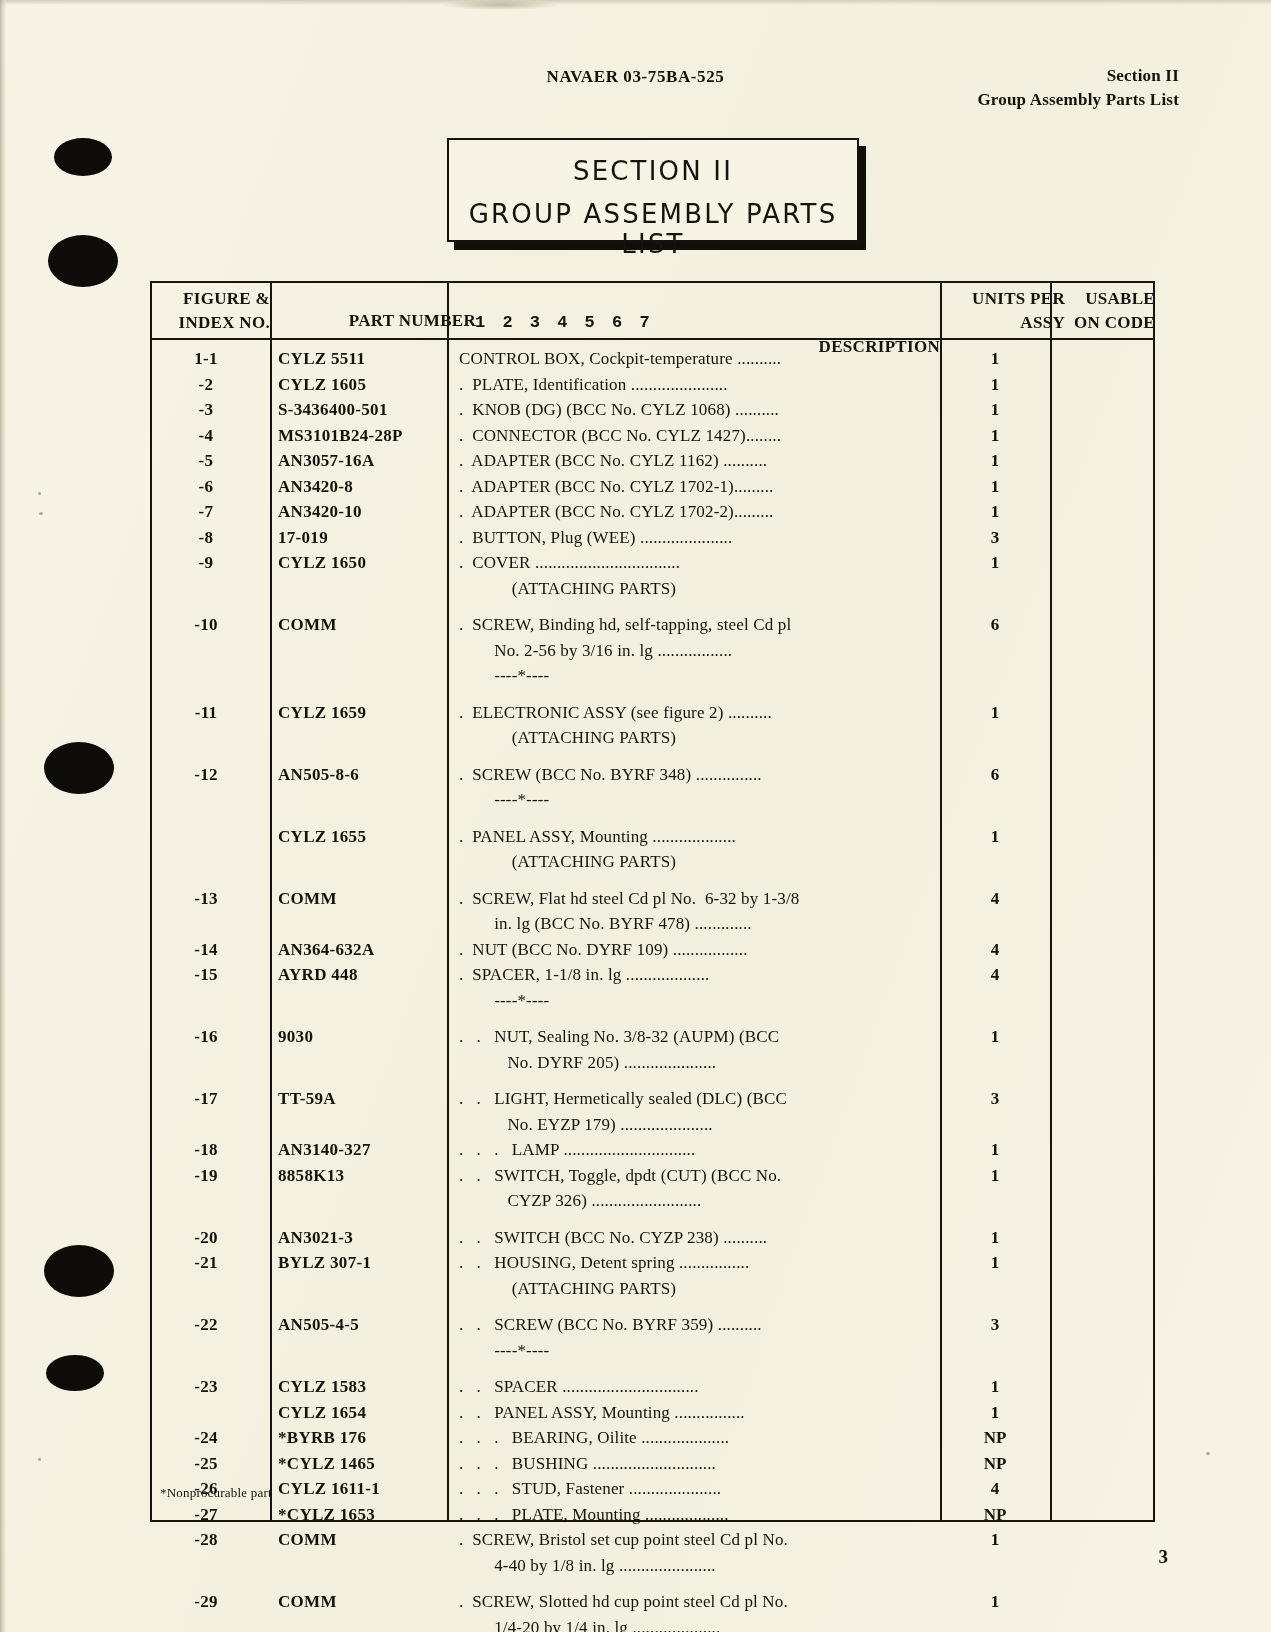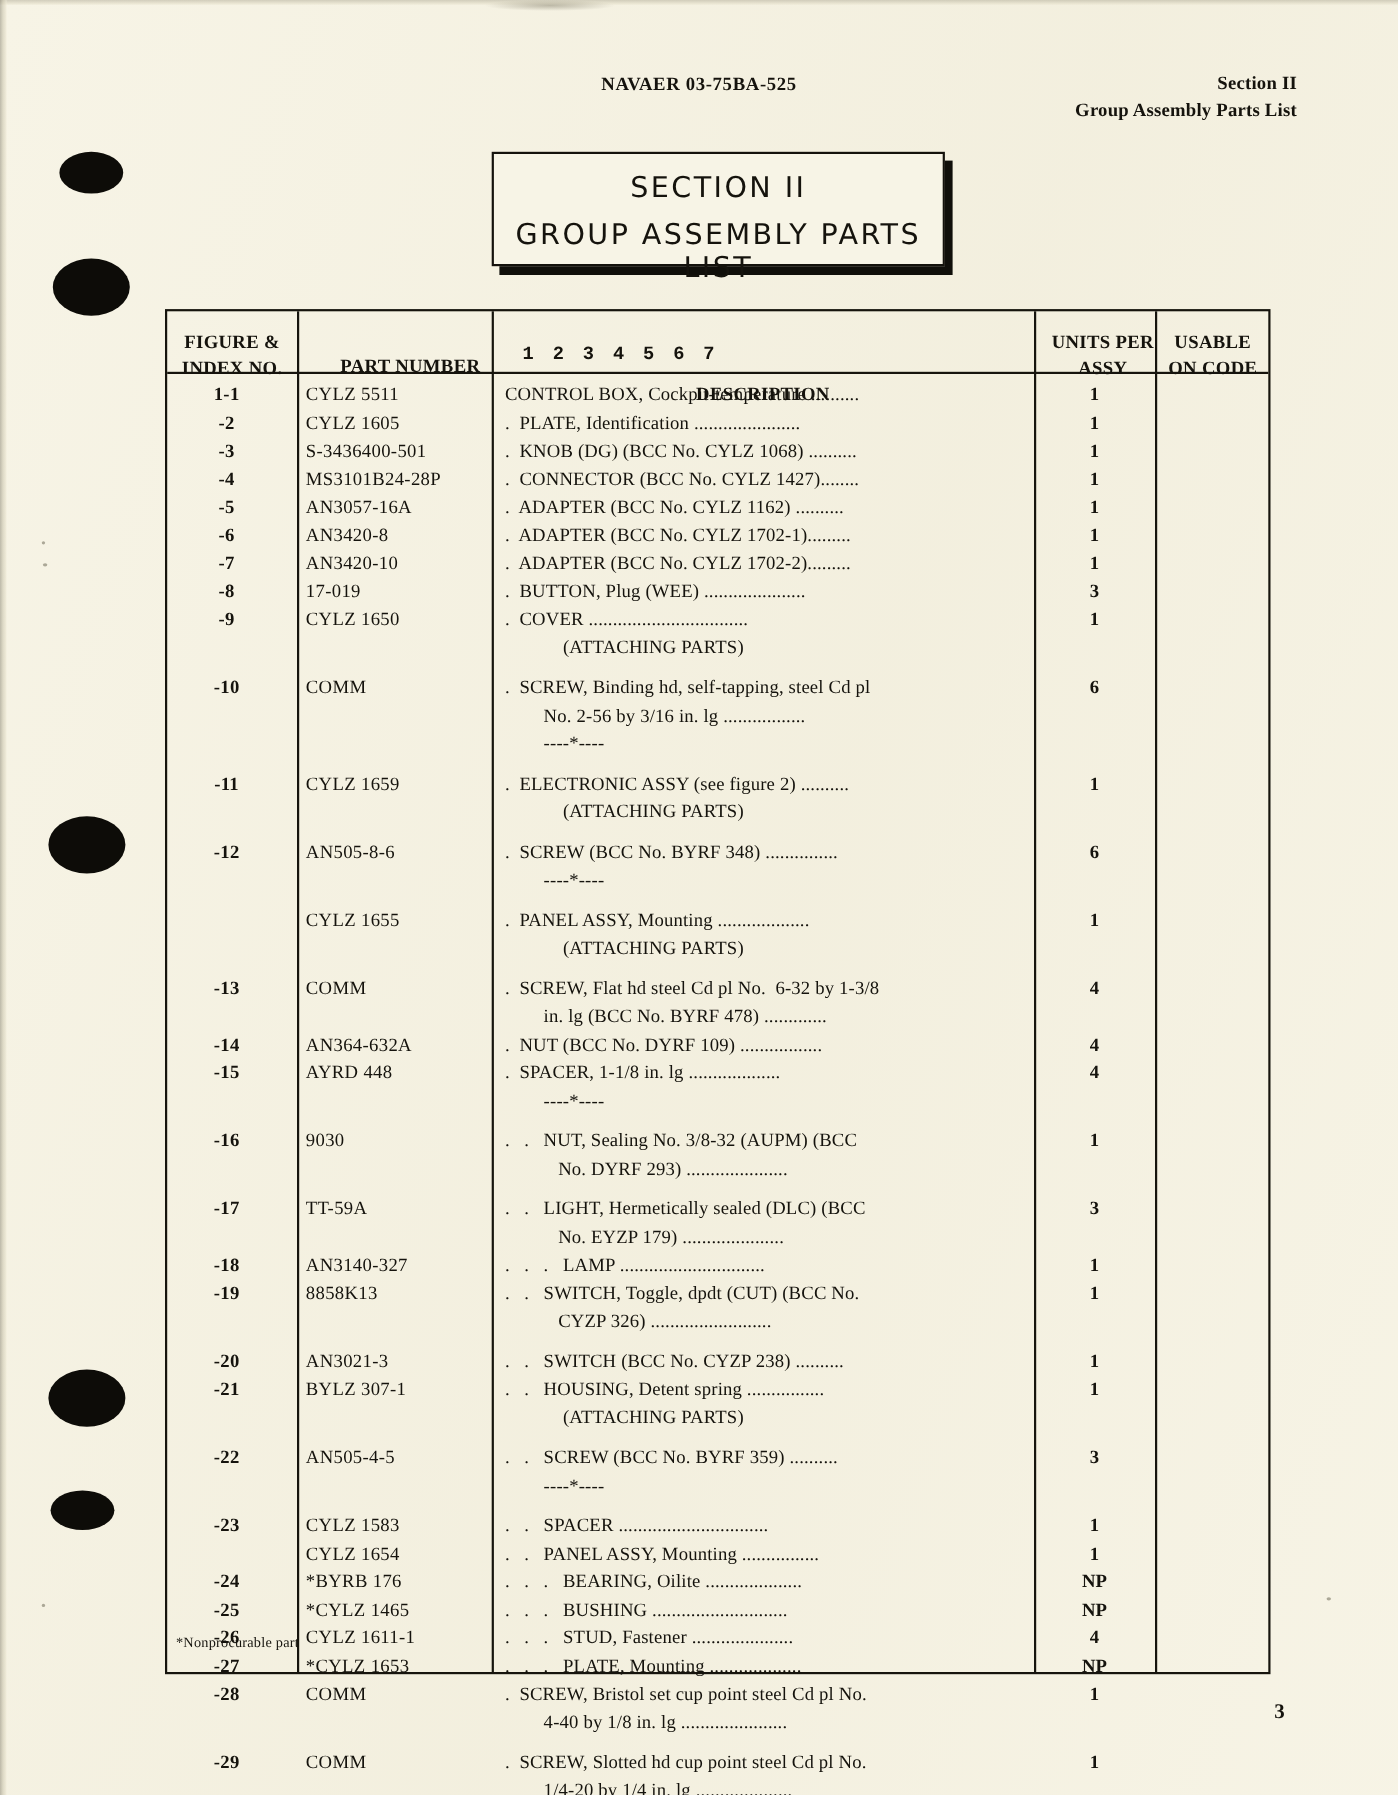--- a/index.html
+++ b/index.html
@@ -143,22 +143,22 @@
 
   .thead {
     position: absolute;
     left: 0; top: 0; right: 0;
     height: 57px;
     font-size: 17px;
     font-weight: bold;
   }
   .th {
     position: absolute;
-    top: 16px;
-    text-align: center;
+    top: 4px;
+    text-align: right;
     line-height: 1.42;
     letter-spacing: .3px;
   }
   .th-fig   { left: 0;     width: 118px; }
   .th-part  { left: 118px; width: 206px; padding-top: 22px; }
   .th-desc  { left: 295px; width: 493px; margin-top: 48px; }
   .th-units { left: 788px; width: 125px; }
   .th-usable{ left: 898px; width: 105px; }
   .desc-numbers {
     position: absolute;
@@ -190,21 +190,21 @@
     position: absolute;
     left: 0; width: 108px;
     text-align: center;
     font-weight: bold;
     letter-spacing: .3px;
   }
   .c-part {
     position: absolute;
     left: 126px; width: 169px;
     text-align: left;
-    font-weight: normal;
+    font-weight: bold;
     letter-spacing: .3px;
   }
   .c-desc {
     position: absolute;
     left: 295px; width: 493px;
     padding-left: 12px;
     box-sizing: border-box;
     white-space: pre;
     letter-spacing: .15px;
   }
@@ -483,21 +483,21 @@
         <div class="row">
           <div class="c-idx">-16</div>
           <div class="c-part">9030</div>
           <div class="c-desc">.   .   NUT, Sealing No. 3/8-32 (AUPM) (BCC</div>
           <div class="c-units">1</div>
           <div class="c-usable"></div>
         </div>
         <div class="row">
           <div class="c-idx"></div>
           <div class="c-part"></div>
-          <div class="c-desc">           No. DYRF 293) .....................</div>
+          <div class="c-desc">           No. DYRF 205) .....................</div>
           <div class="c-units"></div>
           <div class="c-usable"></div>
         </div>
         <div class="row gap"></div>
         <div class="row">
           <div class="c-idx">-17</div>
           <div class="c-part">TT-59A</div>
           <div class="c-desc">.   .   LIGHT, Hermetically sealed (DLC) (BCC</div>
           <div class="c-units">3</div>
           <div class="c-usable"></div>

